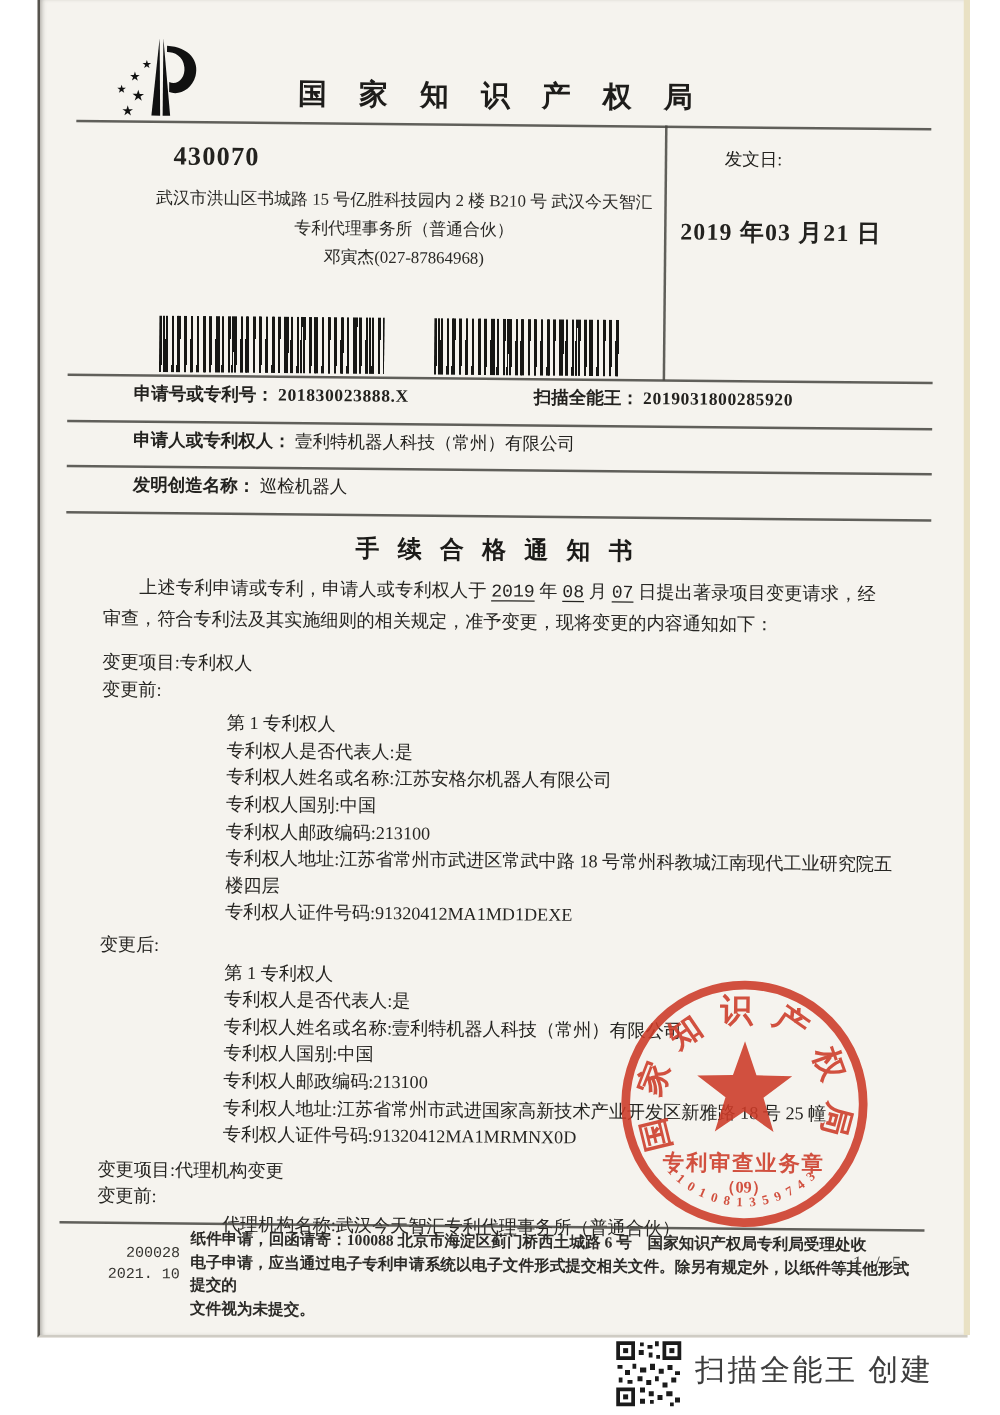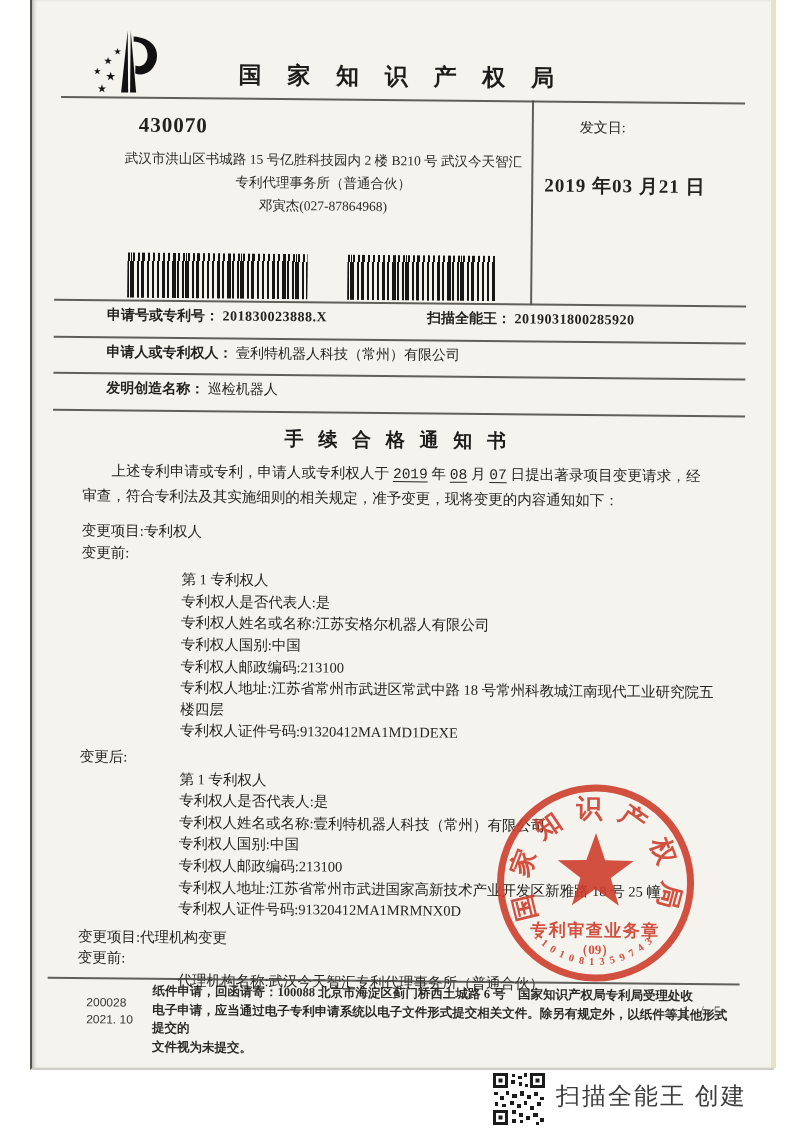--- a/index.html
+++ b/index.html
@@ -51,22 +51,22 @@
   }
   .u{text-decoration:underline;text-underline-offset:3px;font-family:Liberation Mono, monospace;}
   .changes{
     position:absolute;left:55px;top:520px;width:640px;font-size:14.5px;
     line-height:21.6px;color:#262522;
   }
   .changes .ind{padding-left:100px;}
   .gap-s{margin-top:5px;}
   .gap-m{margin-top:7px;}
   .stamp{position:absolute;left:462px;top:768px;opacity:.88;}
-  .footer-codes{position:absolute;left:64px;top:994px;font-family:Liberation Sans, sans-serif;
-    font-size:12px;line-height:17px;color:#34332f;}
+  .footer-codes{position:absolute;left:64px;top:994px;font-family:Liberation Mono, monospace;
+    font-size:12px;line-height:17px;color:#34332f;text-align:right;}
   .footer-text{position:absolute;left:130px;top:981px;width:575px;
     font-size:12.5px;font-weight:600;line-height:18.5px;color:#2c2b28;}
   .page-no{position:absolute;left:660px;top:997px;font-size:15px;letter-spacing:3px;color:#4a4a45;}
   .artifact{position:absolute;left:55px;top:2px;width:52px;height:8px;border-radius:3px;
     background:linear-gradient(90deg,#4c4c4c,#9a9a98);transform:rotate(6deg);}
   .scanfoot{position:absolute;left:492px;top:1071px;height:56px;}
   .scanfoot-label{position:absolute;left:556px;top:1080px;
     font-family:"Liberation Sans","DejaVu Sans",sans-serif;
     font-size:24px;letter-spacing:2px;color:#3d3d3d;}
 </style>

